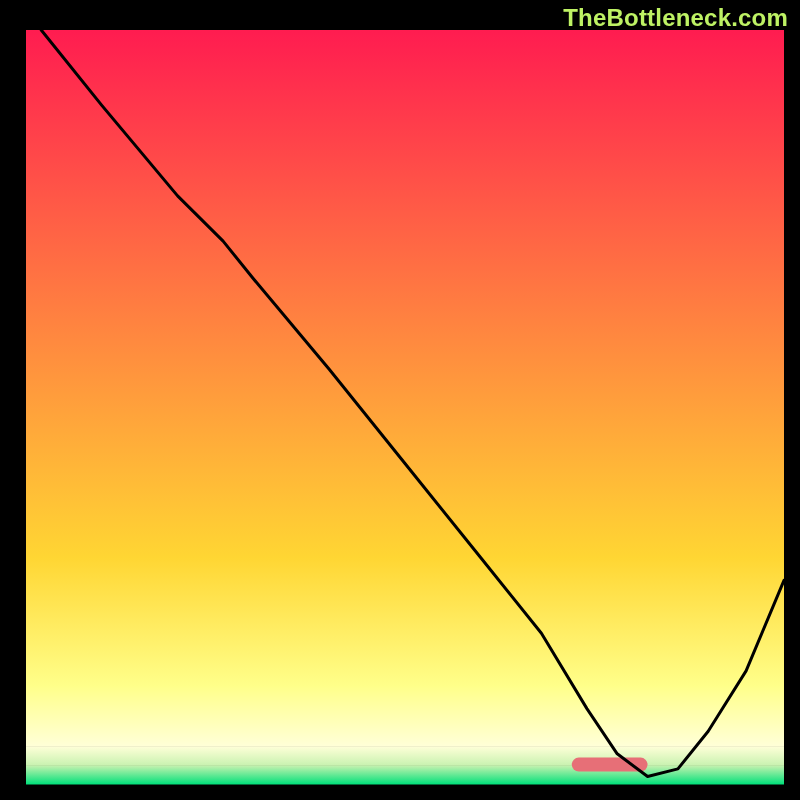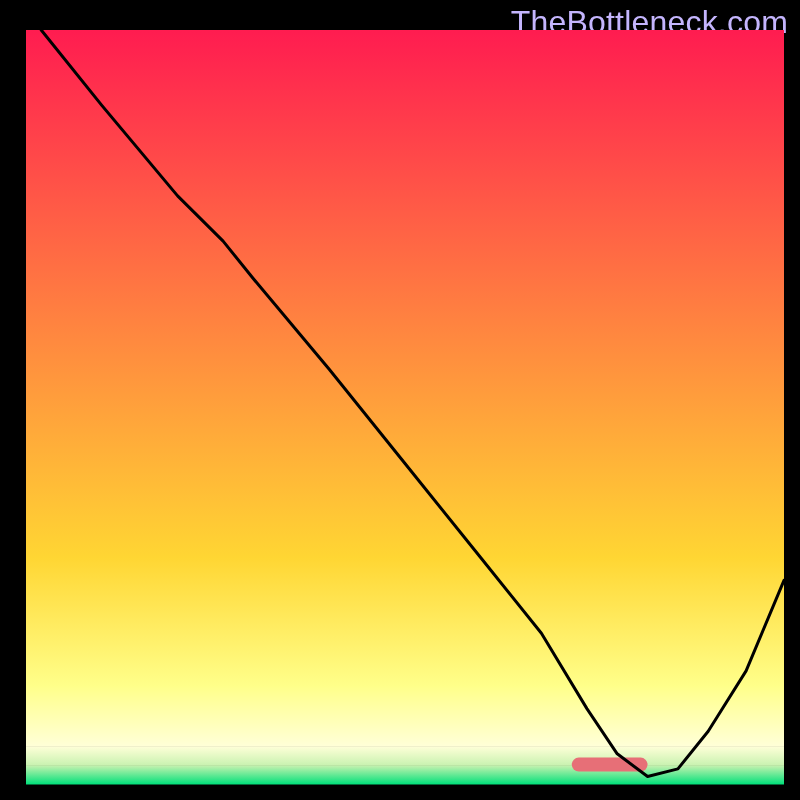--- a/index.html
+++ b/index.html
@@ -13,23 +13,23 @@
   .frame {
     position: relative;
     width: 800px;
     height: 800px;
     background: #000;
   }
   .watermark {
     position: absolute;
     top: 4px;
     right: 12px;
-    color: #c4b5fd;
-    font-size: 32px;
-    font-weight: normal;
+    color: #bef264;
+    font-size: 24px;
+    font-weight: bold;
     letter-spacing: 0.2px;
   }
   svg {
     position: absolute;
     top: 0;
     left: 0;
   }
 </style>
 </head>
 <body>

